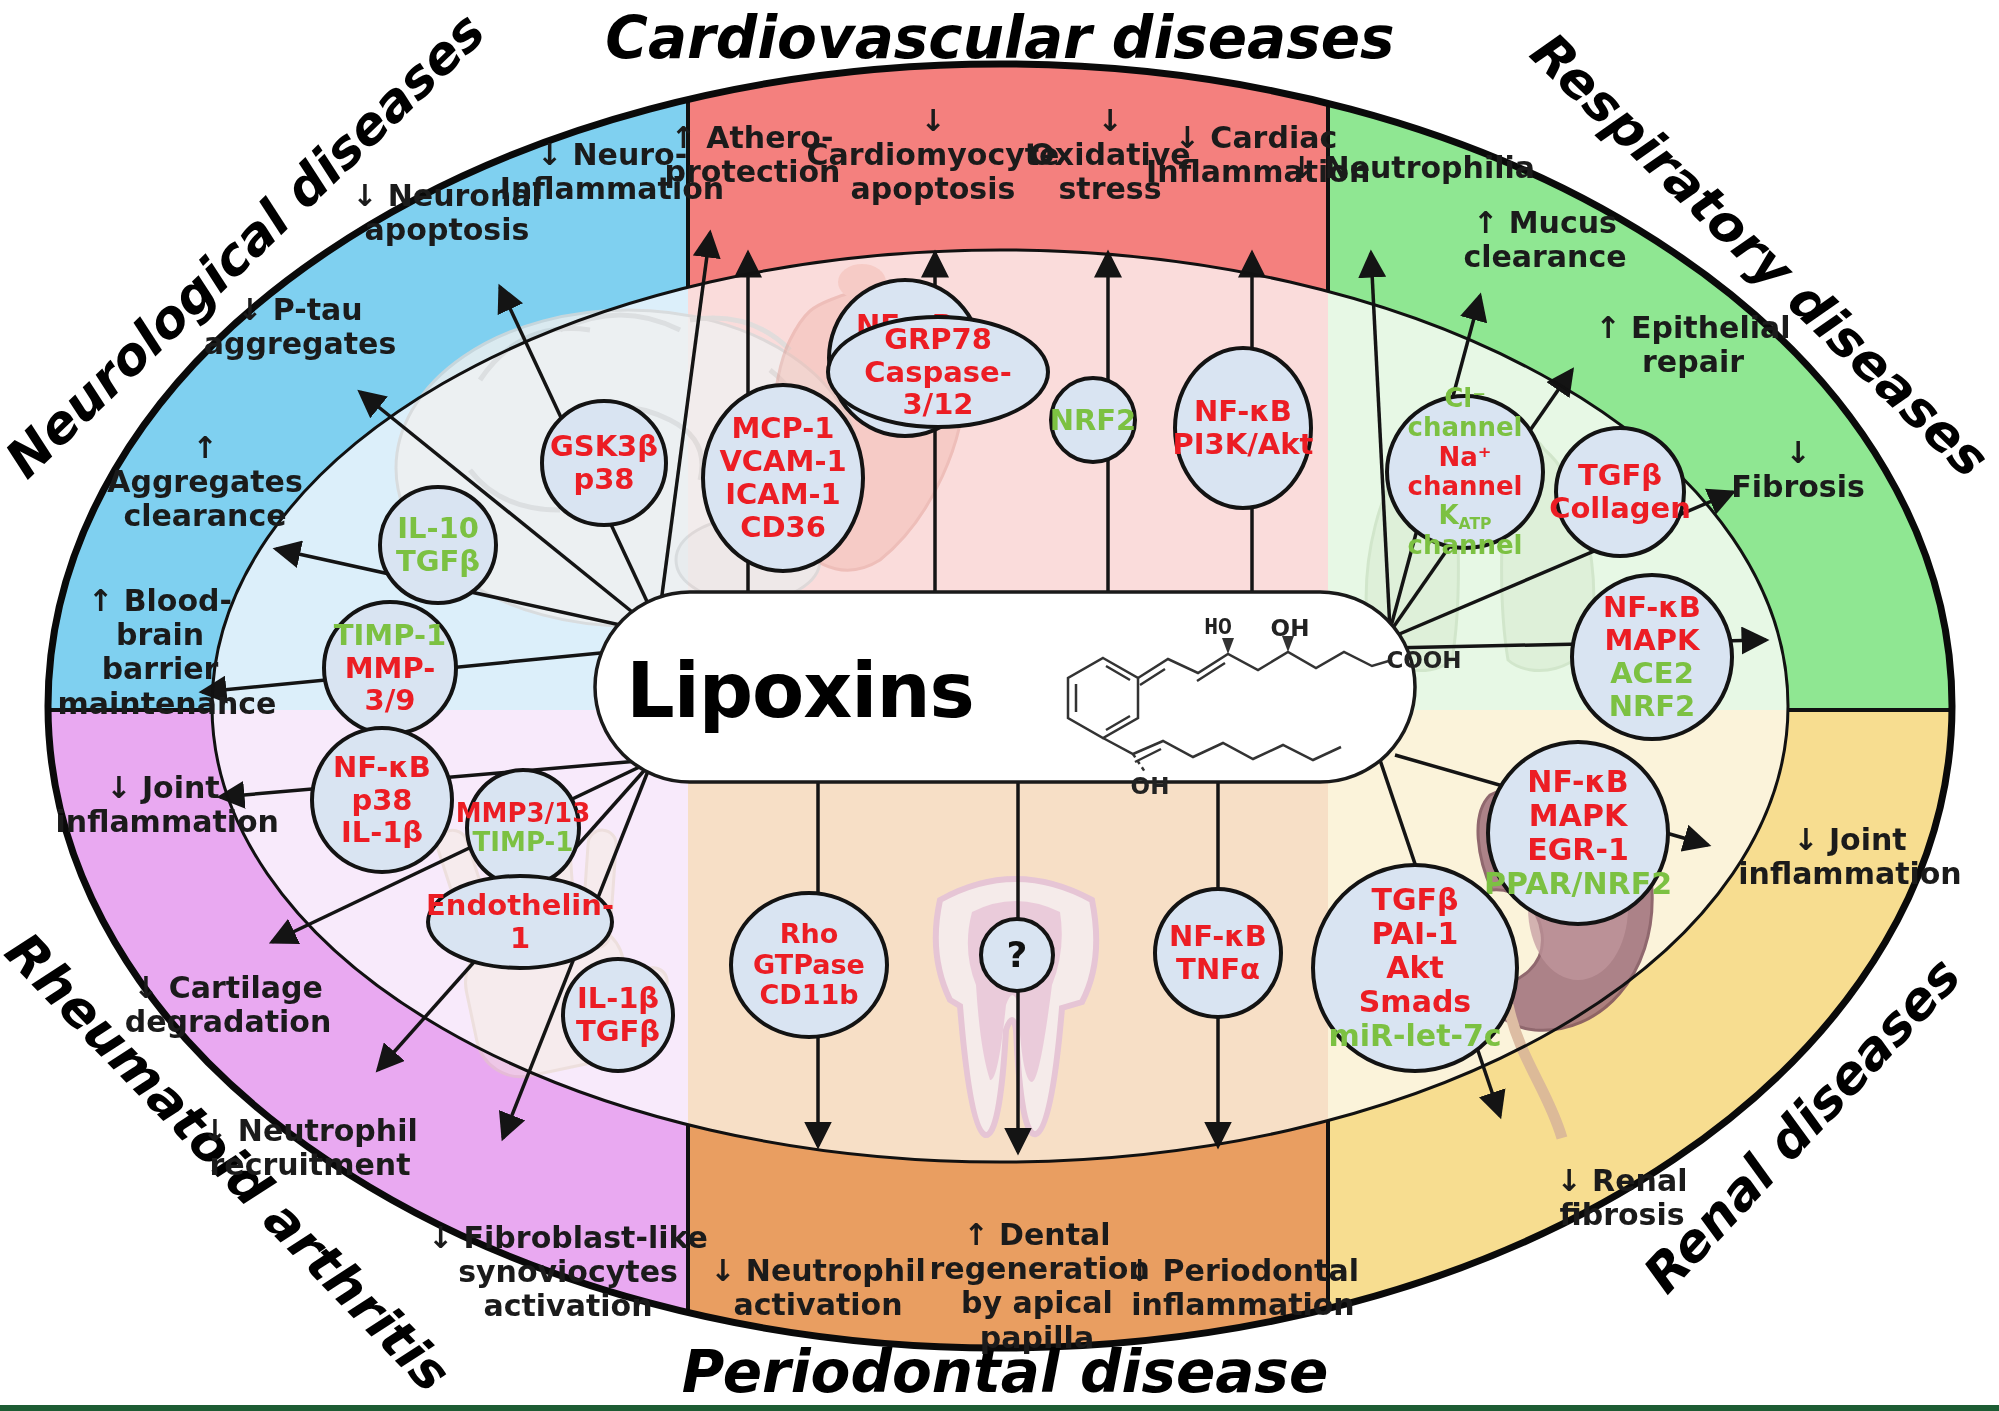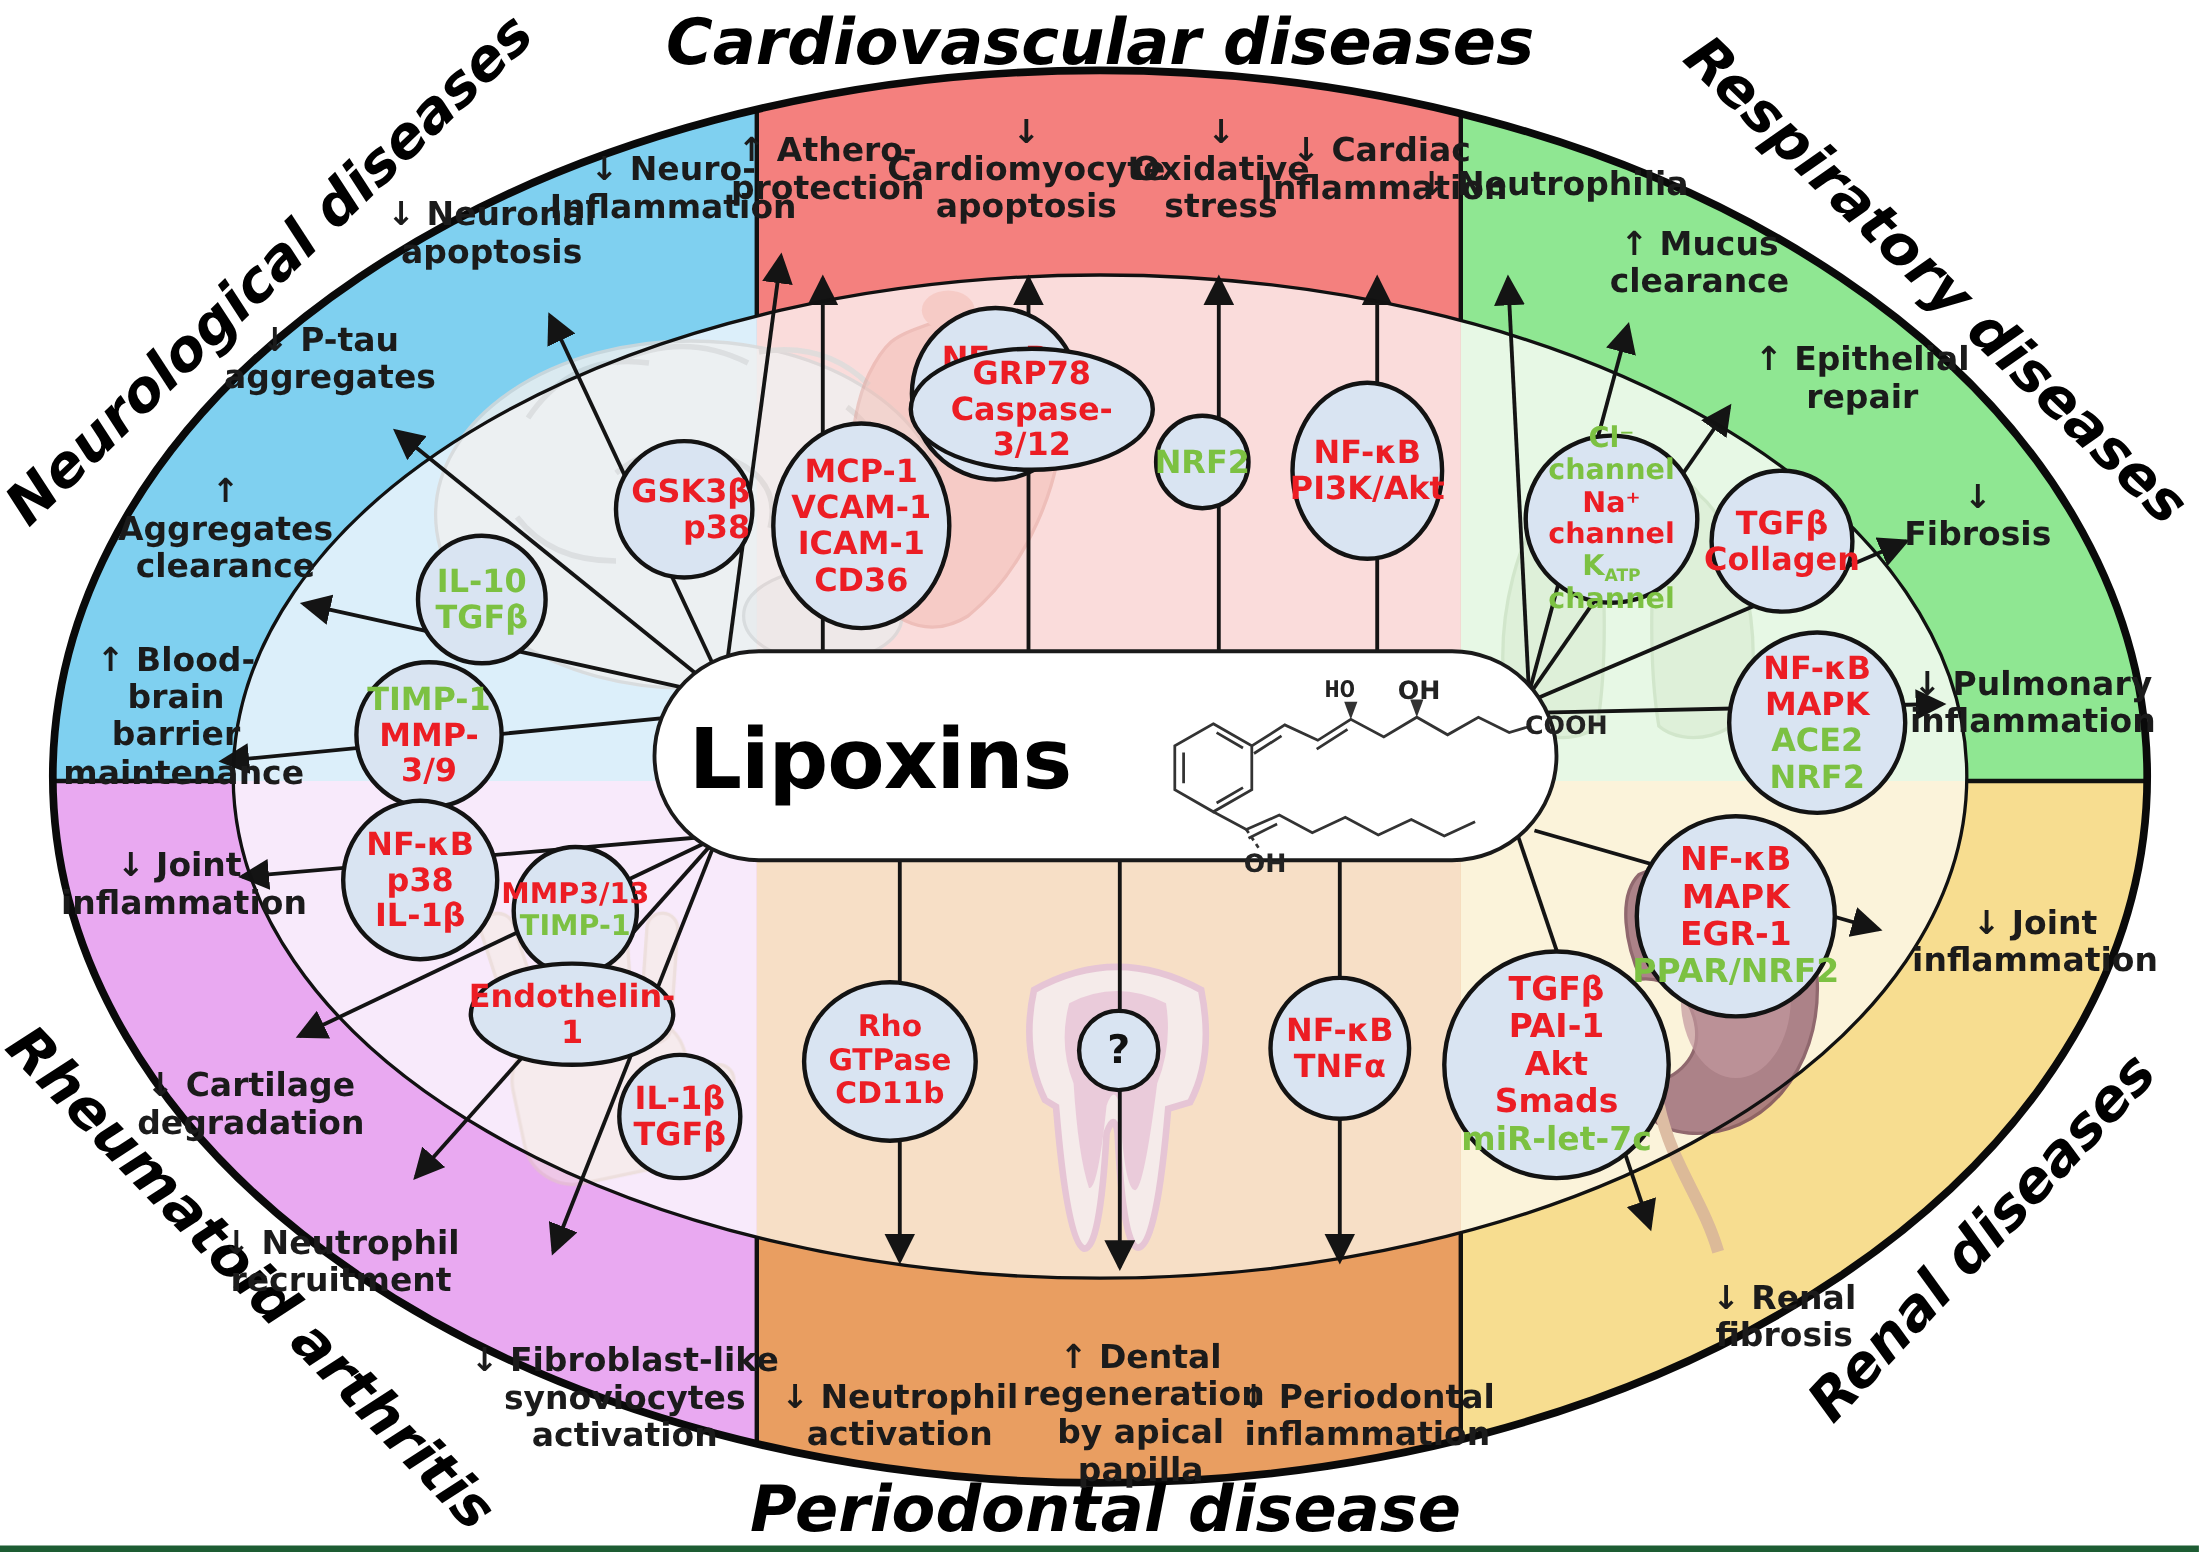--- a/index.html
+++ b/index.html
@@ -174,40 +174,39 @@
 
 <div class="label" style="left:752px;top:155px;width:175px;">↑ Athero-protection</div>
 <div class="label" style="left:933px;top:155px;width:265px;">↓ Cardiomyocyte apoptosis</div>
 <div class="label" style="left:1110px;top:155px;width:190px;">↓ Oxidative stress</div>
 <div class="label" style="left:1256px;top:155px;width:220px;">↓ Cardiac Inflammation</div>
 
 <div class="label" style="left:1412px;top:168px;width:250px;">↓ Neutrophilia</div>
 <div class="label" style="left:1545px;top:240px;width:175px;">↑ Mucus clearance</div>
 <div class="label" style="left:1693px;top:345px;width:195px;">↑ Epithelial repair</div>
 <div class="label" style="left:1798px;top:470px;width:165px;">↓ Fibrosis</div>
-<div class="label" style="left:1848px;top:640px;width:240px;">↓ Pulmonary inflammation</div>
 
 <div class="label" style="left:163px;top:805px;width:215px;">↓ Joint inflammation</div>
 <div class="label" style="left:228px;top:1005px;width:215px;">↓ Cartilage degradation</div>
 <div class="label" style="left:310px;top:1148px;width:225px;">↓ Neutrophil recruitment</div>
 <div class="label" style="left:568px;top:1272px;width:280px;">↓ Fibroblast-like synoviocytes activation</div>
 
 <div class="label" style="left:818px;top:1288px;width:225px;">↓ Neutrophil activation</div>
 <div class="label" style="left:1037px;top:1286px;width:215px;">↑ Dental regeneration by apical papilla</div>
 <div class="label" style="left:1243px;top:1288px;width:240px;">↓ Periodontal inflammation</div>
 
 <div class="label" style="left:1850px;top:857px;width:235px;">↓ Joint inflammation</div>
 <div class="label" style="left:1622px;top:1198px;width:165px;">↓ Renal fibrosis</div>
 
 <div class="bubble" style="left:827px;top:278px;width:156px;height:160px;">
   <div class="t-red">NF-κB</div>
   <div class="t-red">MAPK</div>
   <div class="t-green">NRF2</div>
 </div>
-<div class="bubble" style="left:558px;top:399px;width:128px;height:128px;align-items:flex-end;">
+<div class="bubble" style="left:540px;top:399px;width:128px;height:128px;">
   <div class="t-red">GSK3β</div>
   <div class="t-red">p38</div>
 </div>
 <div class="bubble" style="left:378px;top:485px;width:120px;height:120px;">
   <div class="t-green">IL-10</div>
   <div class="t-green">TGFβ</div>
 </div>
 <div class="bubble" style="left:322px;top:600px;width:136px;height:136px;">
   <div class="t-green">TIMP-1</div>
   <div class="t-red">MMP-3/9</div>

